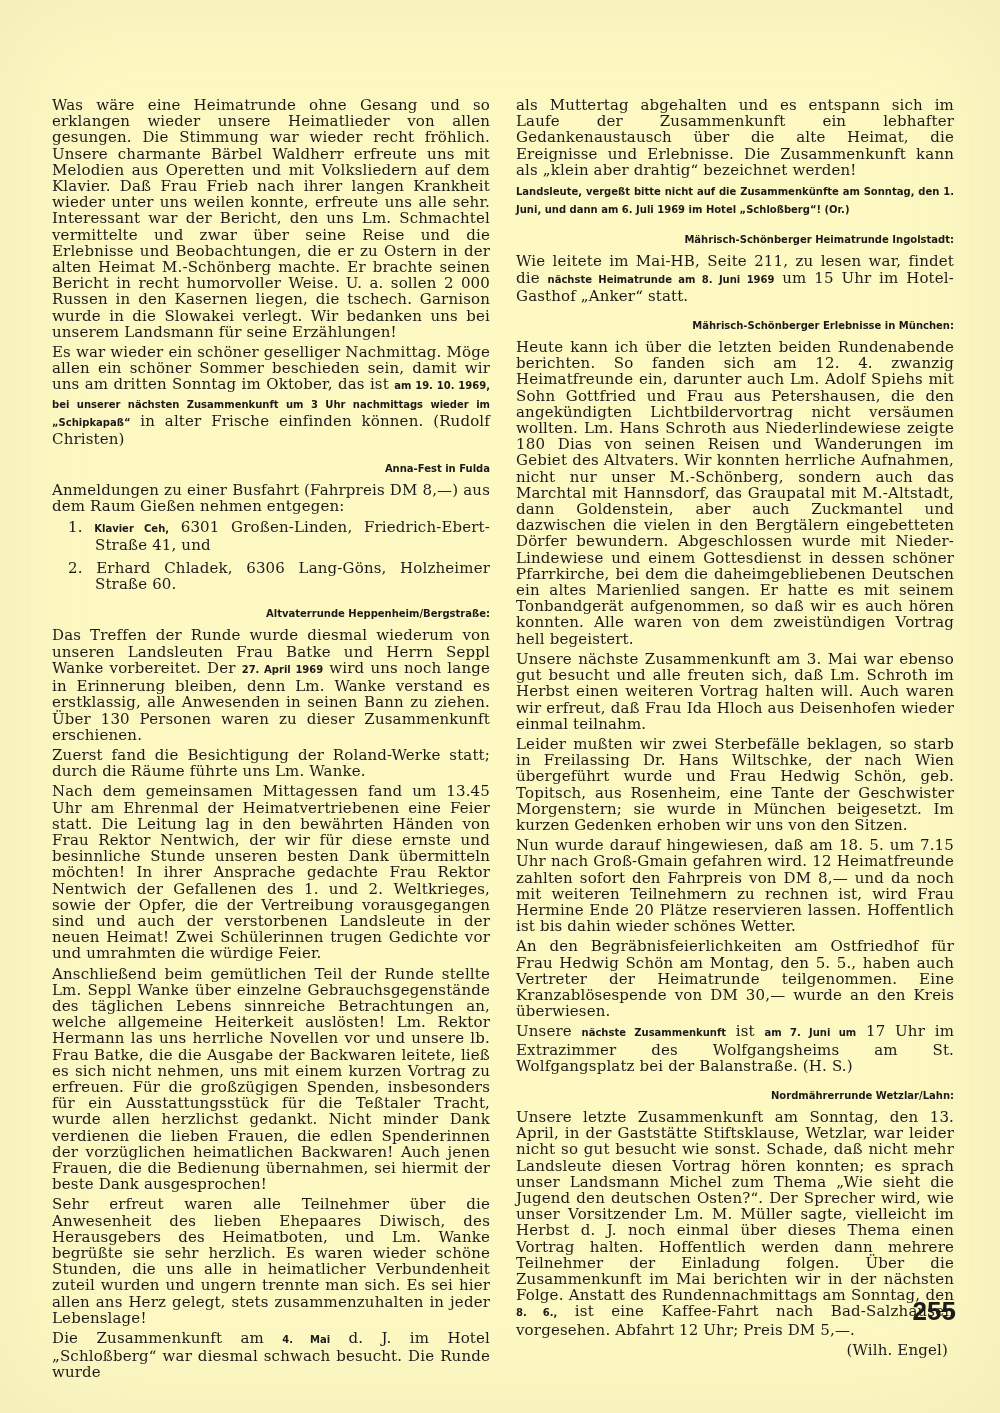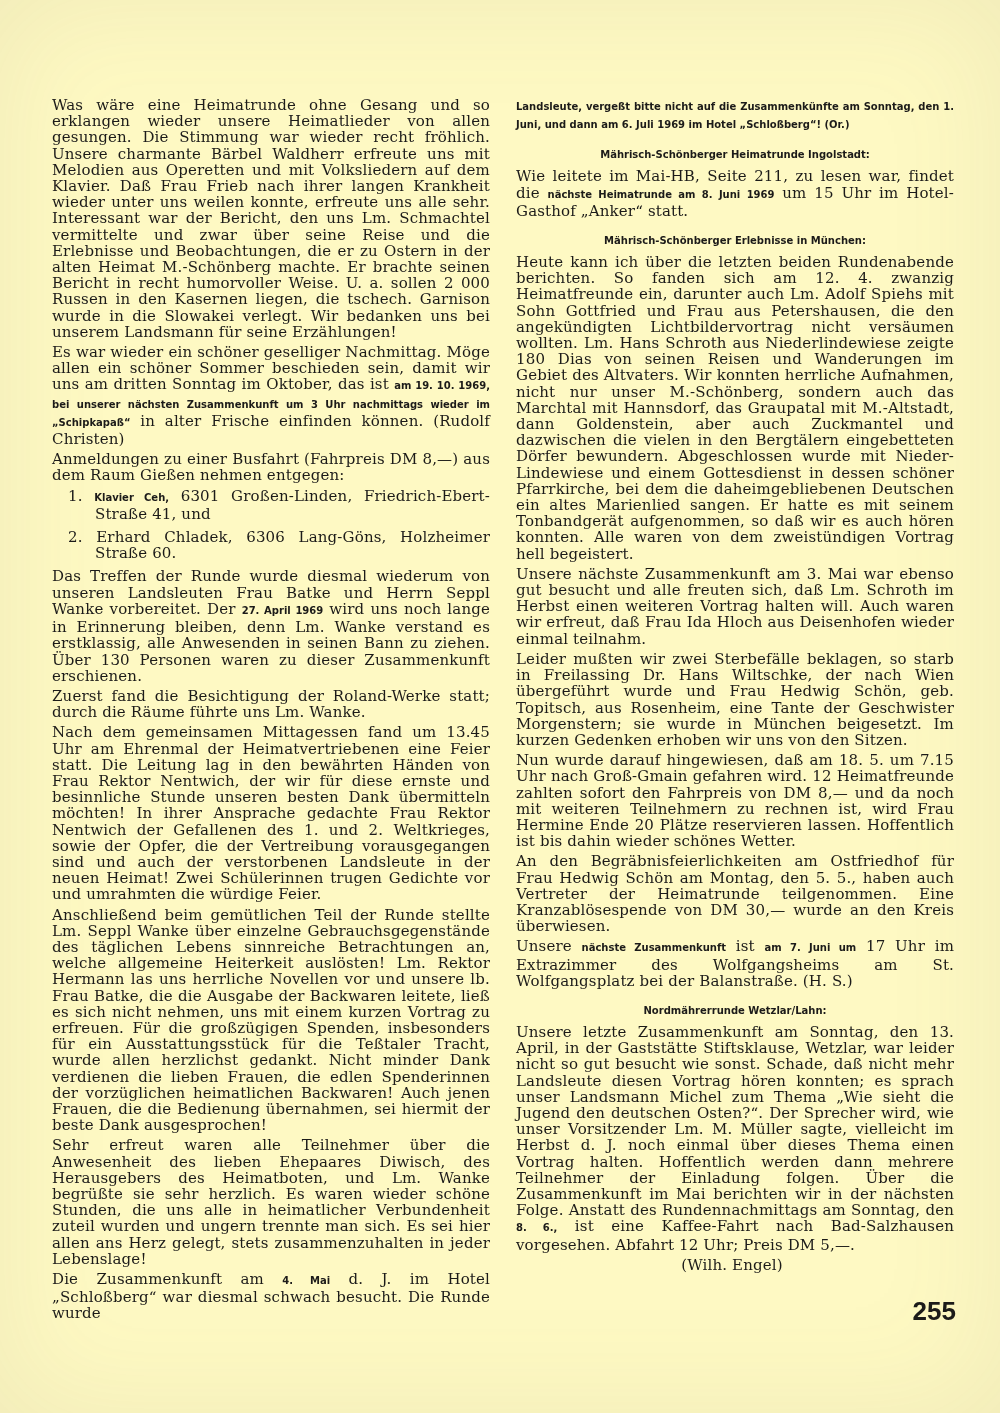--- a/index.html
+++ b/index.html
@@ -34,36 +34,36 @@
   }
   .para{
     margin:0 0 4px 0;
   }
   .heading{
     font-family:"DejaVu Sans","Liberation Sans",sans-serif;
     font-weight:bold;
     font-size:15px;
     line-height:17px;
     letter-spacing:0;
-    text-align:center;
+    text-align:right;
     margin:12px 0 5px 0;
   }
   .b{
     font-family:"DejaVu Sans","Liberation Sans",sans-serif;
     font-weight:bold;
     font-size:10px;
     letter-spacing:0;
   }
   .li{
     padding-left:43px;
     text-indent:-27px;
     margin-bottom:7px;
   }
   .sig{
-    text-align:center;
+    text-align:right;
     padding-right:6px;
     margin-top:1px;
   }
   .page-number{
     position:absolute;
     right:44px;
     bottom:86px;
     font-family:Liberation Sans, sans-serif;
     font-weight:bold;
     font-size:26px;
@@ -71,31 +71,34 @@
   }
 </style>
 </head>
 <body>
 
 <div class="page" style="background: #fef9c3; color: rgb(28, 27, 25);">
   <div class="content">
     <div class="col" id="col-left">
         <p class="para"><span>Was wäre eine Heimatrunde ohne Gesang und so erklangen wieder unsere Heimatlieder von allen gesungen. Die Stimmung war wieder recht fröhlich. Unsere charmante Bärbel Waldherr erfreute uns mit Melodien aus Operetten und mit Volksliedern auf dem Klavier. Daß Frau Frieb nach ihrer langen Krankheit wieder unter uns weilen konnte, erfreute uns alle sehr. Interessant war der Bericht, den uns Lm. Schmachtel vermittelte und zwar über seine Reise und die Erlebnisse und Beobachtungen, die er zu Ostern in der alten Heimat M.-Schönberg machte. Er brachte seinen Bericht in recht humorvoller Weise. U. a. sollen 2 000 Russen in den Kasernen liegen, die tschech. Garnison wurde in die Slowakei verlegt. Wir bedanken uns bei unserem Landsmann für seine Erzählungen!</span></p>
         <p class="para"><span>Es war wieder ein schöner geselliger Nachmittag. Möge allen ein schöner Sommer beschieden sein, damit wir uns am dritten Sonntag im Oktober, das ist </span><span class="b">am 19. 10. 1969, bei unserer nächsten Zusammenkunft um 3 Uhr nachmittags wieder im „Schipkapaß“</span><span> in alter Frische einfinden können. (Rudolf Christen)</span></p>
+        <div class="heading"><span class="b">Anna-Fest in Fulda</span></div>
         <p class="para"><span>Anmeldungen zu einer Busfahrt (Fahrpreis DM 8,—) aus dem Raum Gießen nehmen entgegen:</span></p>
         <p class="para li"><span>1. </span><span class="b">Klavier Ceh,</span><span> 6301 Großen-Linden, Friedrich-Ebert-Straße 41, und</span></p>
         <p class="para li"><span>2. Erhard Chladek, 6306 Lang-Göns, Holzheimer Straße 60.</span></p>
+        <div class="heading"><span class="b">Altvaterrunde Heppenheim/Bergstraße:</span></div>
         <p class="para"><span>Das Treffen der Runde wurde diesmal wiederum von unseren Landsleuten Frau Batke und Herrn Seppl Wanke vorbereitet. Der </span><span class="b">27. April 1969</span><span> wird uns noch lange in Erinnerung bleiben, denn Lm. Wanke verstand es erstklassig, alle Anwesenden in seinen Bann zu ziehen. Über 130 Personen waren zu dieser Zusammenkunft erschienen.</span></p>
         <p class="para"><span>Zuerst fand die Besichtigung der Roland-Werke statt; durch die Räume führte uns Lm. Wanke.</span></p>
         <p class="para"><span>Nach dem gemeinsamen Mittagessen fand um 13.45 Uhr am Ehrenmal der Heimatvertriebenen eine Feier statt. Die Leitung lag in den bewährten Händen von Frau Rektor Nentwich, der wir für diese ernste und besinnliche Stunde unseren besten Dank übermitteln möchten! In ihrer Ansprache gedachte Frau Rektor Nentwich der Gefallenen des 1. und 2. Weltkrieges, sowie der Opfer, die der Vertreibung vorausgegangen sind und auch der verstorbenen Landsleute in der neuen Heimat! Zwei Schülerinnen trugen Gedichte vor und umrahmten die würdige Feier.</span></p>
         <p class="para"><span>Anschließend beim gemütlichen Teil der Runde stellte Lm. Seppl Wanke über einzelne Gebrauchsgegenstände des täglichen Lebens sinnreiche Betrachtungen an, welche allgemeine Heiterkeit auslösten! Lm. Rektor Hermann las uns herrliche Novellen vor und unsere lb. Frau Batke, die die Ausgabe der Backwaren leitete, ließ es sich nicht nehmen, uns mit einem kurzen Vortrag zu erfreuen. Für die großzügigen Spenden, insbesonders für ein Ausstattungsstück für die Teßtaler Tracht, wurde allen herzlichst gedankt. Nicht minder Dank verdienen die lieben Frauen, die edlen Spenderinnen der vorzüglichen heimatlichen Backwaren! Auch jenen Frauen, die die Bedienung übernahmen, sei hiermit der beste Dank ausgesprochen!</span></p>
         <p class="para"><span>Sehr erfreut waren alle Teilnehmer über die Anwesenheit des lieben Ehepaares Diwisch, des Herausgebers des Heimatboten, und Lm. Wanke begrüßte sie sehr herzlich. Es waren wieder schöne Stunden, die uns alle in heimatlicher Verbundenheit zuteil wurden und ungern trennte man sich. Es sei hier allen ans Herz gelegt, stets zusammenzuhalten in jeder Lebenslage!</span></p>
         <p class="para"><span>Die Zusammenkunft am </span><span class="b">4. Mai</span><span> d. J. im Hotel „Schloßberg“ war diesmal schwach besucht. Die Runde wurde</span></p>
       </div>
     <div class="col" id="col-right">
+        <p class="para"><span>als Muttertag abgehalten und es entspann sich im Laufe der Zusammenkunft ein lebhafter Gedankenaustausch über die alte Heimat, die Ereignisse und Erlebnisse. Die Zusammenkunft kann als „klein aber drahtig“ bezeichnet werden!</span></p>
         <p class="para"><span class="b">Landsleute, vergeßt bitte nicht auf die Zusammenkünfte am Sonntag, den 1. Juni, und dann am 6. Juli 1969 im Hotel „Schloßberg“! (Or.)</span></p>
         <div class="heading"><span class="b">Mährisch-Schönberger Heimatrunde Ingolstadt:</span></div>
         <p class="para"><span>Wie leitete im Mai-HB, Seite 211, zu lesen war, findet die </span><span class="b">nächste Heimatrunde am 8. Juni 1969</span><span> um 15 Uhr im Hotel-Gasthof „Anker“ statt.</span></p>
         <div class="heading"><span class="b">Mährisch-Schönberger Erlebnisse in München:</span></div>
         <p class="para"><span>Heute kann ich über die letzten beiden Rundenabende berichten. So fanden sich am 12. 4. zwanzig Heimatfreunde ein, darunter auch Lm. Adolf Spiehs mit Sohn Gottfried und Frau aus Petershausen, die den angekündigten Lichtbildervortrag nicht versäumen wollten. Lm. Hans Schroth aus Niederlindewiese zeigte 180 Dias von seinen Reisen und Wanderungen im Gebiet des Altvaters. Wir konnten herrliche Aufnahmen, nicht nur unser M.-Schönberg, sondern auch das Marchtal mit Hannsdorf, das Graupatal mit M.-Altstadt, dann Goldenstein, aber auch Zuckmantel und dazwischen die vielen in den Bergtälern eingebetteten Dörfer bewundern. Abgeschlossen wurde mit Nieder-Lindewiese und einem Gottesdienst in dessen schöner Pfarrkirche, bei dem die daheimgebliebenen Deutschen ein altes Marienlied sangen. Er hatte es mit seinem Tonbandgerät aufgenommen, so daß wir es auch hören konnten. Alle waren von dem zweistündigen Vortrag hell begeistert.</span></p>
         <p class="para"><span>Unsere nächste Zusammenkunft am 3. Mai war ebenso gut besucht und alle freuten sich, daß Lm. Schroth im Herbst einen weiteren Vortrag halten will. Auch waren wir erfreut, daß Frau Ida Hloch aus Deisenhofen wieder einmal teilnahm.</span></p>
         <p class="para"><span>Leider mußten wir zwei Sterbefälle beklagen, so starb in Freilassing Dr. Hans Wiltschke, der nach Wien übergeführt wurde und Frau Hedwig Schön, geb. Topitsch, aus Rosenheim, eine Tante der Geschwister Morgenstern; sie wurde in München beigesetzt. Im kurzen Gedenken erhoben wir uns von den Sitzen.</span></p>
         <p class="para"><span>Nun wurde darauf hingewiesen, daß am 18. 5. um 7.15 Uhr nach Groß-Gmain gefahren wird. 12 Heimatfreunde zahlten sofort den Fahrpreis von DM 8,— und da noch mit weiteren Teilnehmern zu rechnen ist, wird Frau Hermine Ende 20 Plätze reservieren lassen. Hoffentlich ist bis dahin wieder schönes Wetter.</span></p>
         <p class="para"><span>An den Begräbnisfeierlichkeiten am Ostfriedhof für Frau Hedwig Schön am Montag, den 5. 5., haben auch Vertreter der Heimatrunde teilgenommen. Eine Kranzablösespende von DM 30,— wurde an den Kreis überwiesen.</span></p>
         <p class="para"><span>Unsere </span><span class="b">nächste Zusammenkunft</span><span> ist </span><span class="b">am 7. Juni um</span><span> 17 Uhr im Extrazimmer des Wolfgangsheims am St. Wolfgangsplatz bei der Balanstraße. (H. S.)</span></p>

